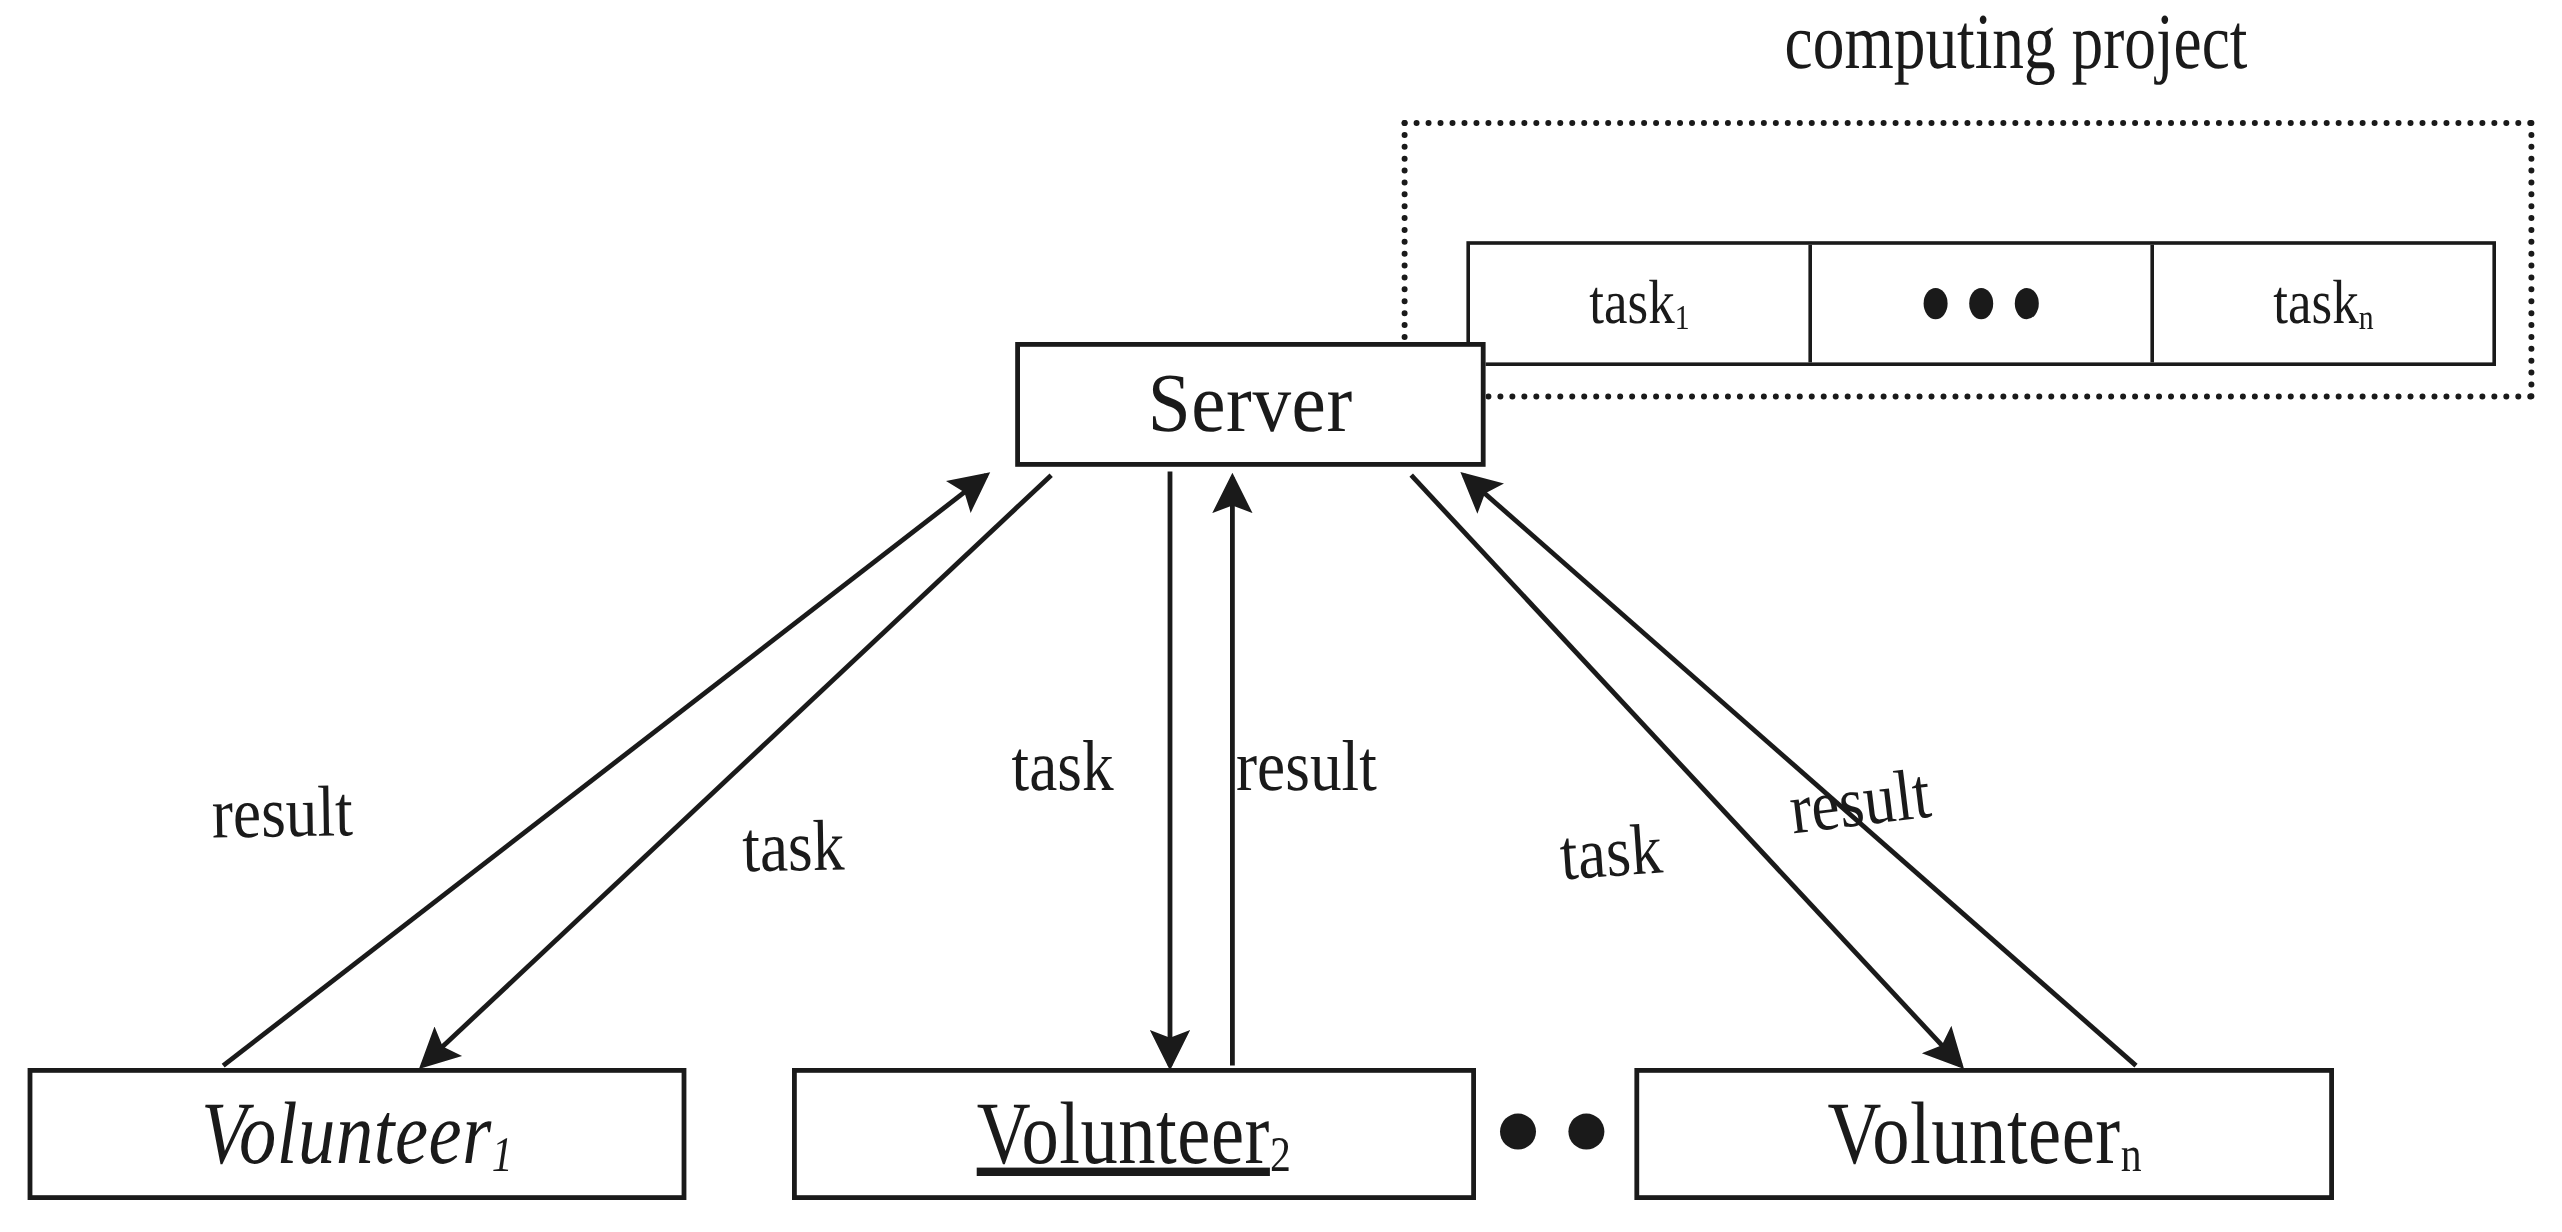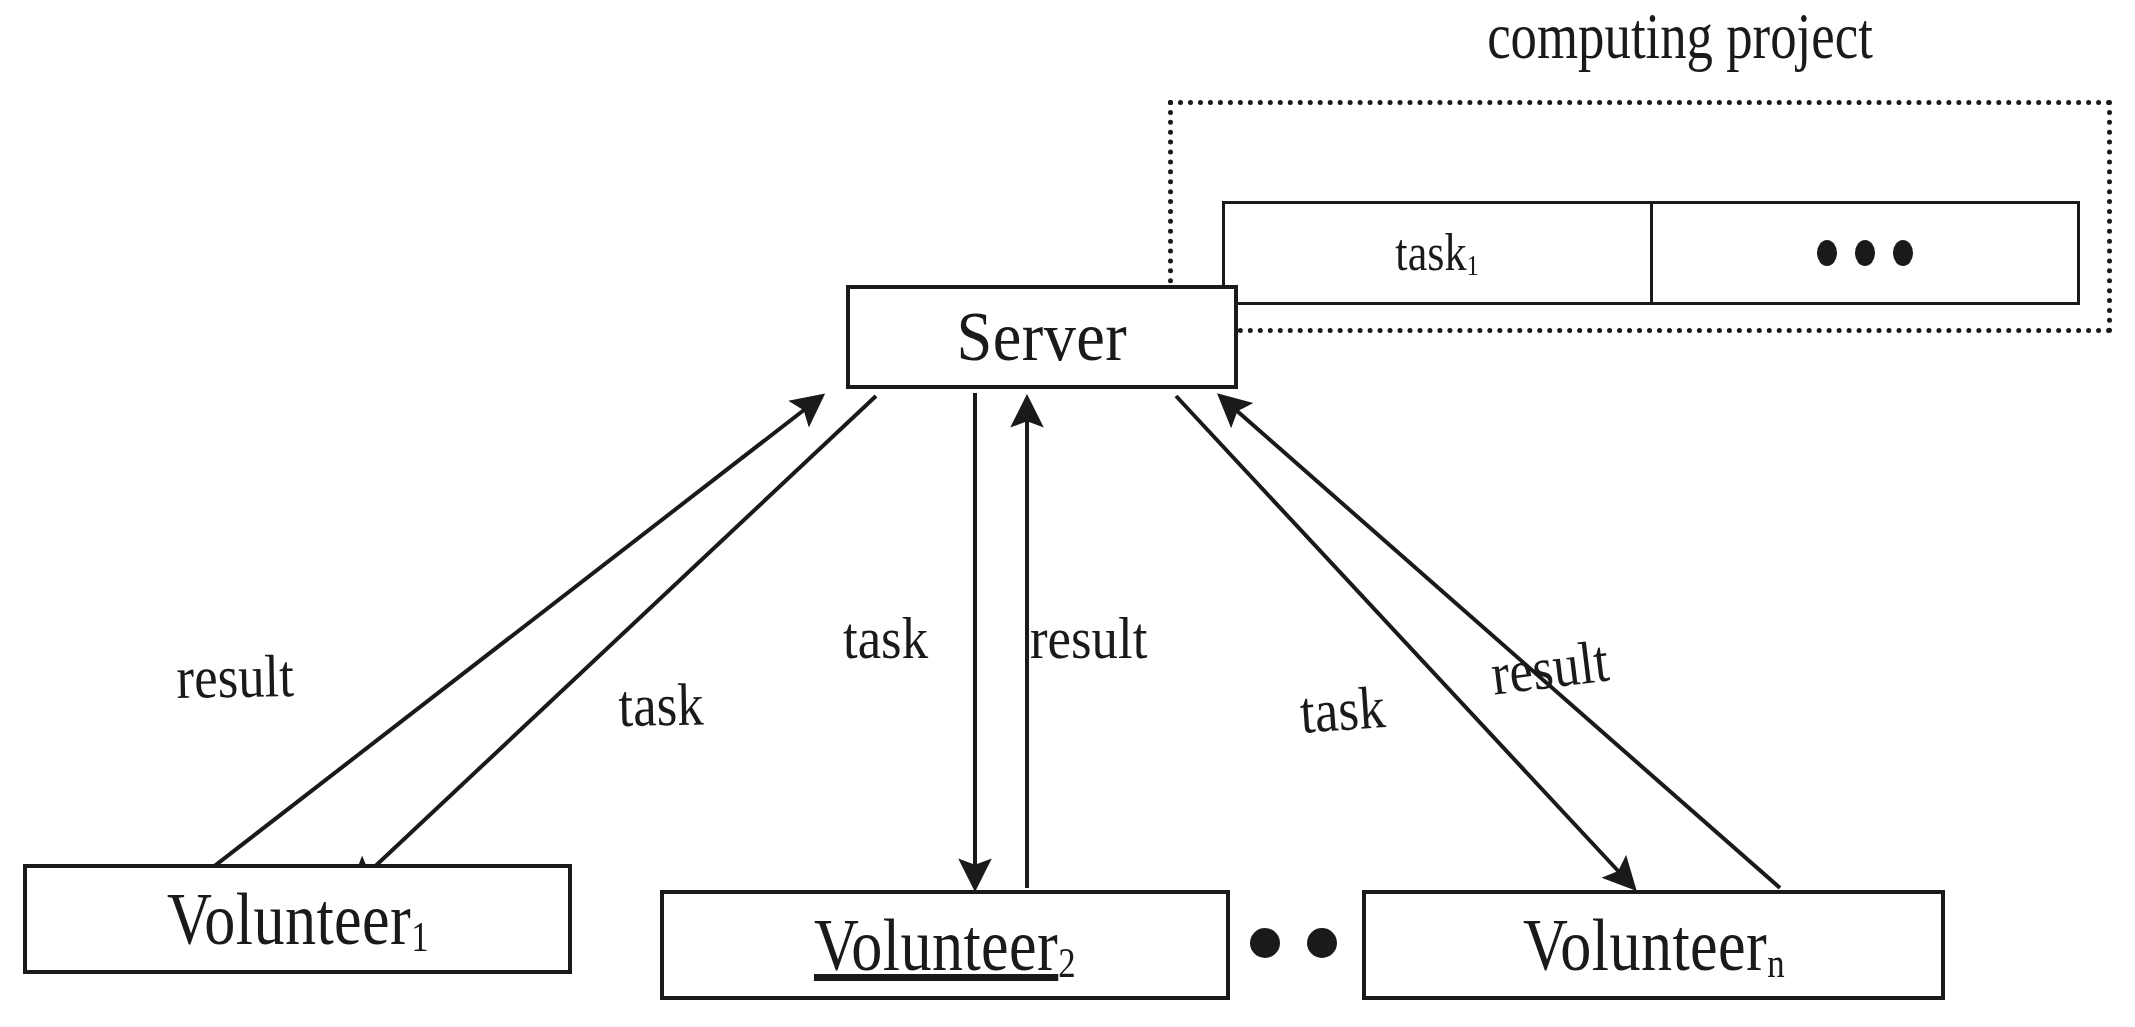--- a/index.html
+++ b/index.html
@@ -48,21 +48,21 @@
     top: 0.17em;
     letter-spacing: 0;
   }
   #server-box {
     left: 846px;
     top: 285px;
     width: 392px;
     height: 104px;
   }
   #server-box .node-label { font-size: 70px; transform: scaleX(0.92); }
-  #vol1-box { left: 23px;   top: 864px; width: 549px; height: 110px; }
+  #vol1-box { left: 23px;   top: 890px; width: 549px; height: 110px; font-style: italic; }
   #vol2-box { left: 660px;  top: 890px; width: 570px; height: 110px; text-decoration: underline; }
   #voln-box { left: 1362px; top: 890px; width: 583px; height: 110px; }
 
   #project-title {
     position: absolute;
     left: 1330px;
     top: 3px;
     width: 700px;
     text-align: center;
     font-size: 66px;
@@ -187,20 +187,23 @@
     <div class="task-cell">
       <span class="txt"><span>task</span><span class="sub">1</span></span>
     </div>
     <div class="task-cell">
       <span class="dots-row">
         <span class="dot"></span>
         <span class="dot"></span>
         <span class="dot"></span>
       </span>
     </div>
+    <div class="task-cell">
+      <span class="txt"><span>task</span><span class="sub">n</span></span>
+    </div>
   </div>
 
   <div id="server-box" class="node-box">
     <span class="node-label"><span>Server</span></span>
   </div>
 
   <div id="vol1-box" class="node-box">
     <span class="node-label"><span>Volunteer</span><span class="sub">1</span></span>
   </div>
 

